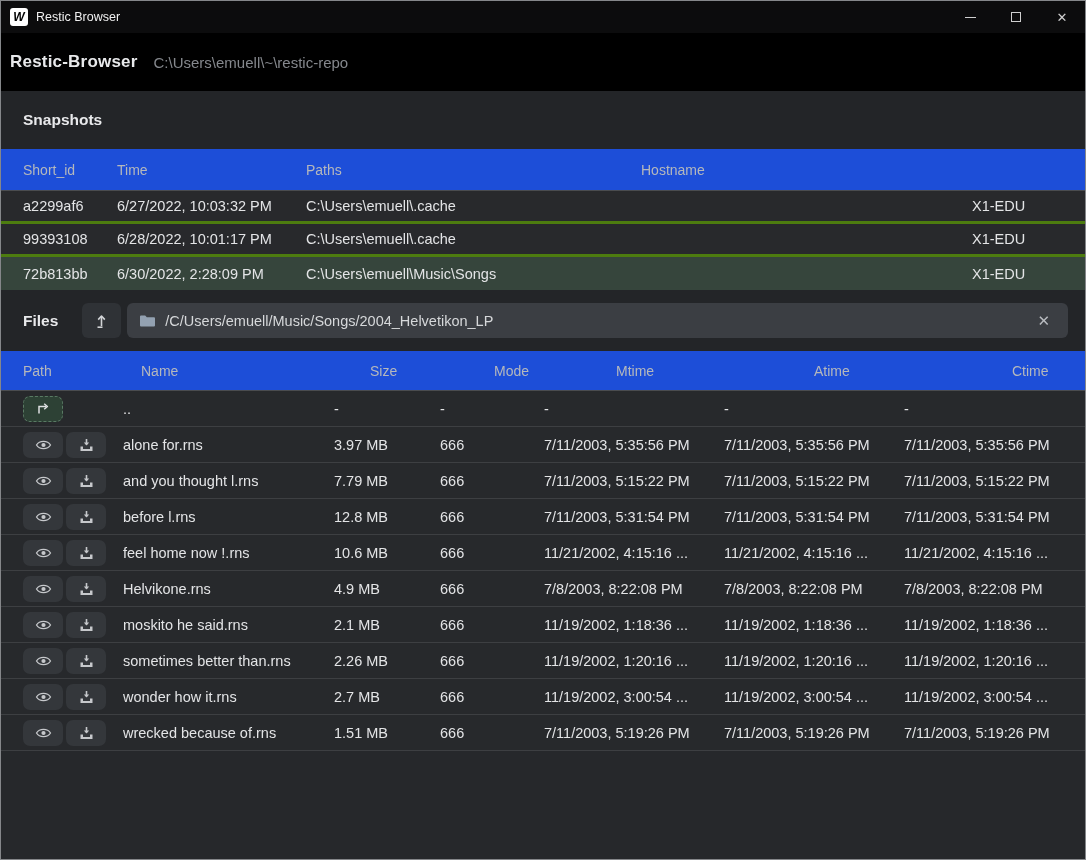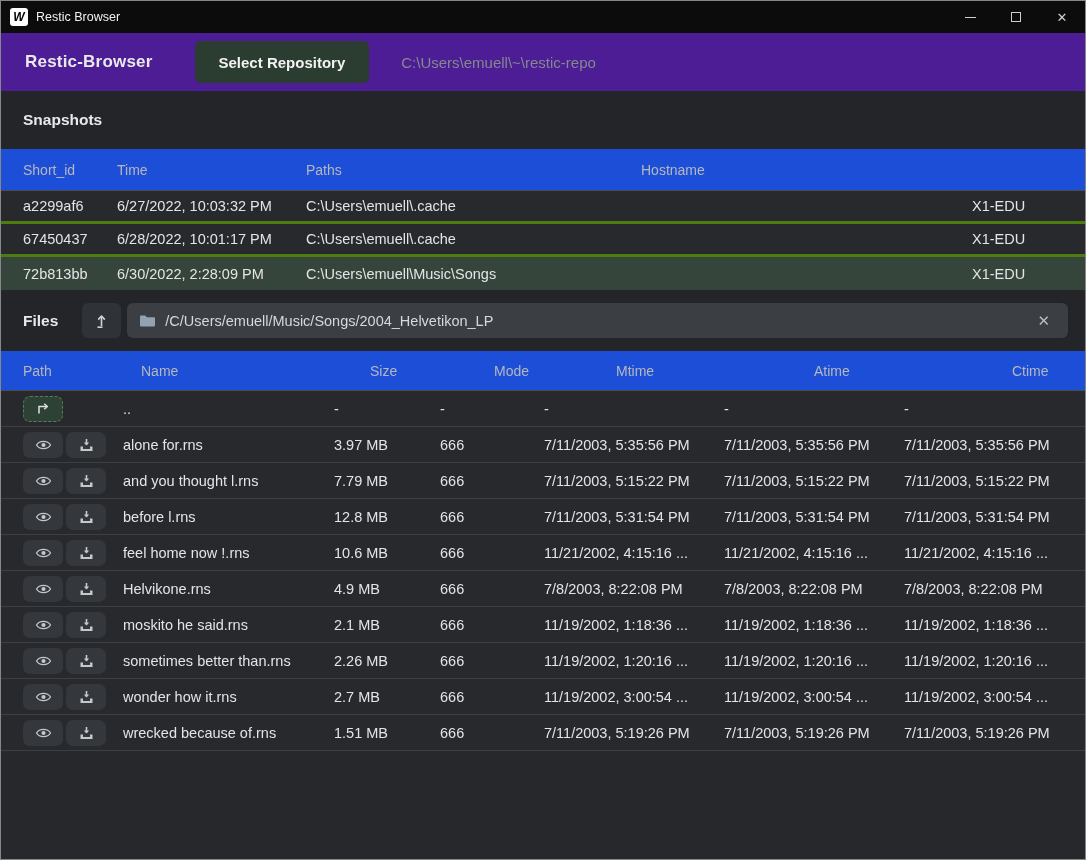--- a/index.html
+++ b/index.html
@@ -23,23 +23,22 @@
   .titlebar-title { color:#f0f0f0; font-size:12.5px; margin-left:8px; flex:1; }
   .win-btn {
     width:46px; height:32px; display:flex; align-items:center; justify-content:center;
     color:#cfcfcf; font-size:13px; cursor:default;
   }
   .win-btn .min-glyph { display:block; width:11px; height:1px; background:#cfcfcf; }
   .win-btn .max-glyph { display:block; width:10px; height:10px; border:1px solid #cfcfcf; }
   .win-btn .close-glyph { font-size:13px; line-height:1; }
   
   .header {
-    height:58px; background:#4c1d95; display:flex; align-items:center; flex:0 0 auto;
-    padding:0 24px;
-    gap:16px;
+    height:58px; background:#000000; display:flex; align-items:center; flex:0 0 auto;
+    padding:0 9px;
   }
   .app-title { font-size:17px; font-weight:bold; color:#e8e9eb; letter-spacing:.2px; }
   .select-repo-btn {
     margin-left:26px; height:42px; padding:0 24px; border:none; border-radius:6px;
     background:#2b3c31; color:#f2f2f2; font-size:15px; font-weight:bold;
     font-family:inherit; cursor:pointer;
   }
   .repo-path { margin-left:16px; font-size:15px; color:#85888d; }
   
   .section-band { background:#232528; flex:0 0 auto; }
@@ -112,21 +111,20 @@
     <div class="win-btn">
         <span class="max-glyph"></span>
       </div>
     <div class="win-btn">
         <span class="close-glyph">✕</span>
       </div>
   </div>
 
   <div class="header">
     <div class="app-title">Restic-Browser</div>
-    <button class="select-repo-btn">Select Repository</button>
     <div class="repo-path">C:\Users\emuell\~\restic-repo</div>
   </div>
 
   <div class="section-band snap-heading-band">
     <div class="section-title">Snapshots</div>
   </div>
 
   <div class="grid-row snap-cols table-header">
     <div class="cell">Short_id</div>
     <div class="cell">Time</div>
@@ -136,21 +134,21 @@
 
   <div>
       <div class="grid-row snap-cols snap-row">
     <div class="cell">a2299af6</div>
     <div class="cell">6/27/2022, 10:03:32 PM</div>
     <div class="cell">C:\Users\emuell\.cache</div>
     <div class="cell"></div>
     <div class="cell">X1-EDU</div>
   </div>
       <div class="grid-row snap-cols snap-row">
-    <div class="cell">67450437</div>
+    <div class="cell">99393108</div>
     <div class="cell">6/28/2022, 10:01:17 PM</div>
     <div class="cell">C:\Users\emuell\.cache</div>
     <div class="cell"></div>
     <div class="cell">X1-EDU</div>
   </div>
       <div class="grid-row snap-cols snap-row selected">
     <div class="cell">72b813bb</div>
     <div class="cell">6/30/2022, 2:28:09 PM</div>
     <div class="cell">C:\Users\emuell\Music\Songs</div>
     <div class="cell"></div>

